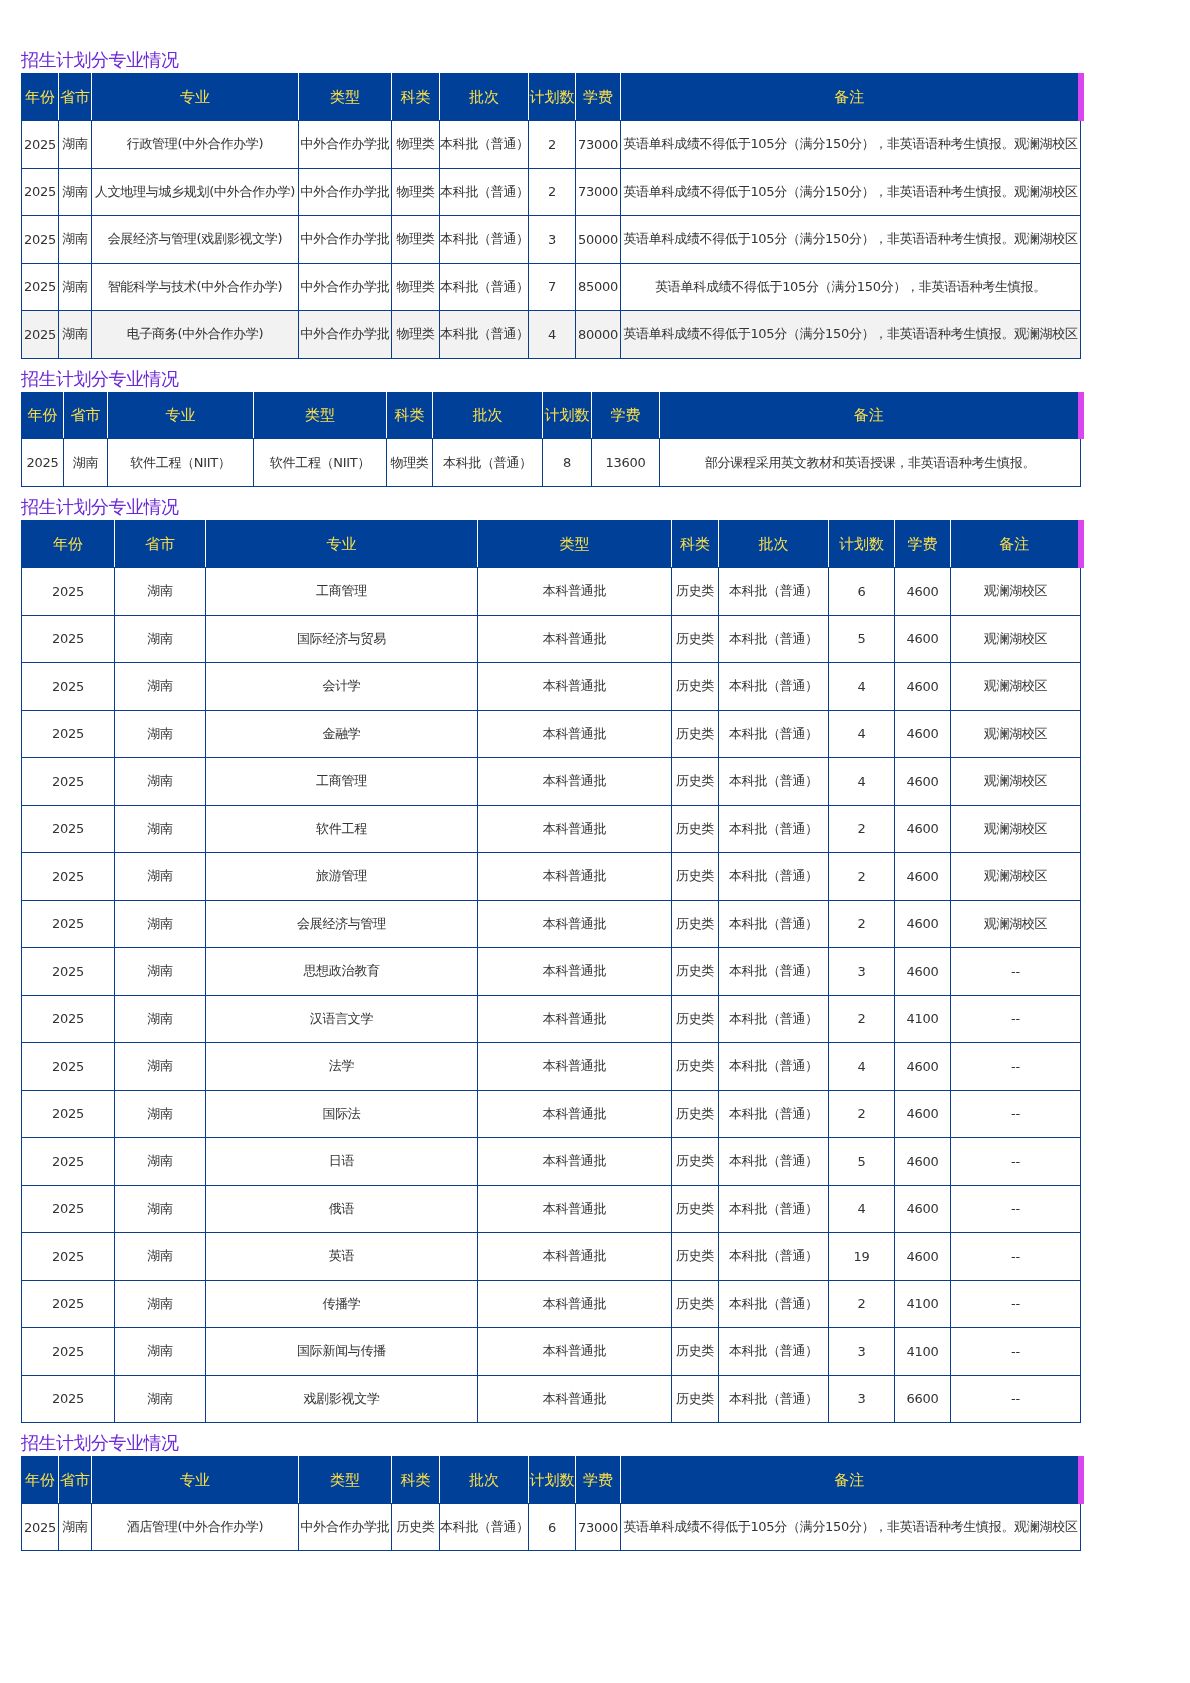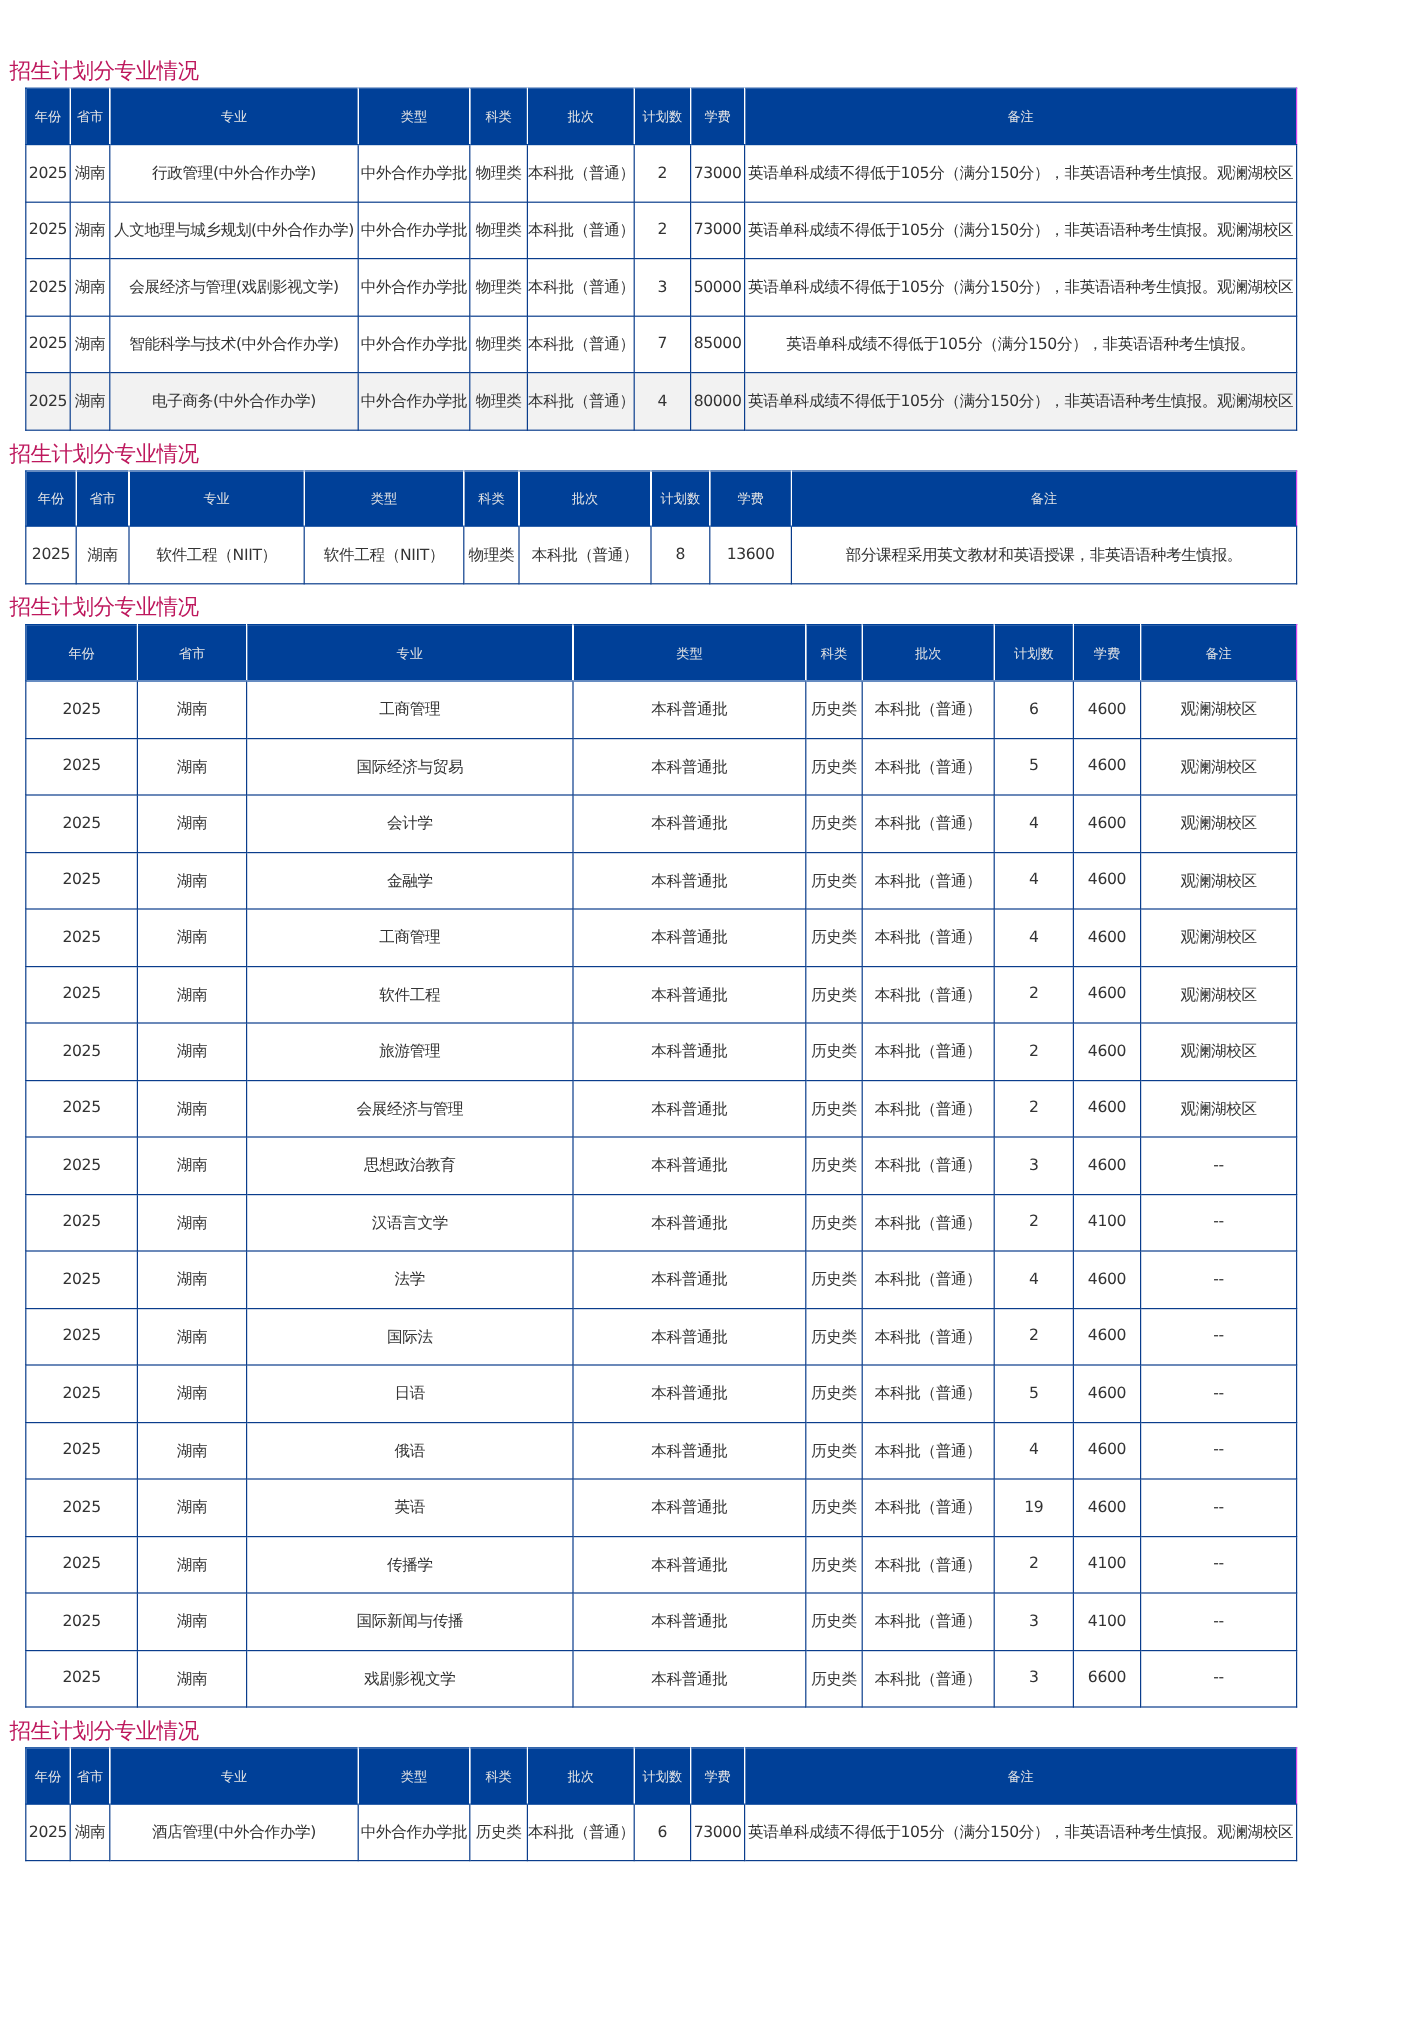--- a/index.html
+++ b/index.html
@@ -2,38 +2,38 @@
 <html><head>
 <meta charset="utf-8">
 <style>
   html, body { margin: 0; padding: 0; background: #ffffff; }
   body {
     width: 1190px; height: 1683px; position: relative; overflow: hidden;
     font-family: "DejaVu Sans", "Liberation Sans", sans-serif;
     color: #333333;
   }
   .section-title {
-    position: absolute; left: 8px;
-    font-size: 18px; color: #be185d; line-height: 24px;
+    position: absolute; left: 21px;
+    font-size: 18px; color: #6d28d9; line-height: 24px;
     letter-spacing: -0.5px;
   }
   table.plan {
     position: absolute; left: 21px;
     border-collapse: collapse; table-layout: fixed;
     font-size: 13px;
   }
   table.plan th {
-    background: #004098; color: #e5e5e5; font-weight: normal;
-    font-size: 11px; text-align: center; padding: 0;
+    background: #004098; color: #fde047; font-weight: normal;
+    font-size: 15px; text-align: center; padding: 0;
     border-left: 1px solid #ffffff; border-right: 1px solid #ffffff;
     border-top: 1px solid #004098; border-bottom: 1px solid #004098;
     white-space: nowrap; overflow: hidden;
   }
   table.plan th:first-child { border-left: 1px solid #004098; }
-  table.plan th:last-child { border-right: 1px solid #d946ef; text-align: center; }
+  table.plan th:last-child { border-right: 6px solid #d946ef; text-align: center; }
   table.plan td {
     border: 1px solid #0a3d8c; text-align: center; padding: 0;
     color: #333333; white-space: nowrap; overflow: hidden;
     letter-spacing: -0.3px;
   }
   table.plan tr.alt td { background: #f2f2f2; }
   .t1 th, .t1 td, .t4 th, .t4 td { font-size: 13px; }
   .t1 th, .t4 th { font-size: 15px; }
   .t3 td { font-size: 13px; }
 </style>

